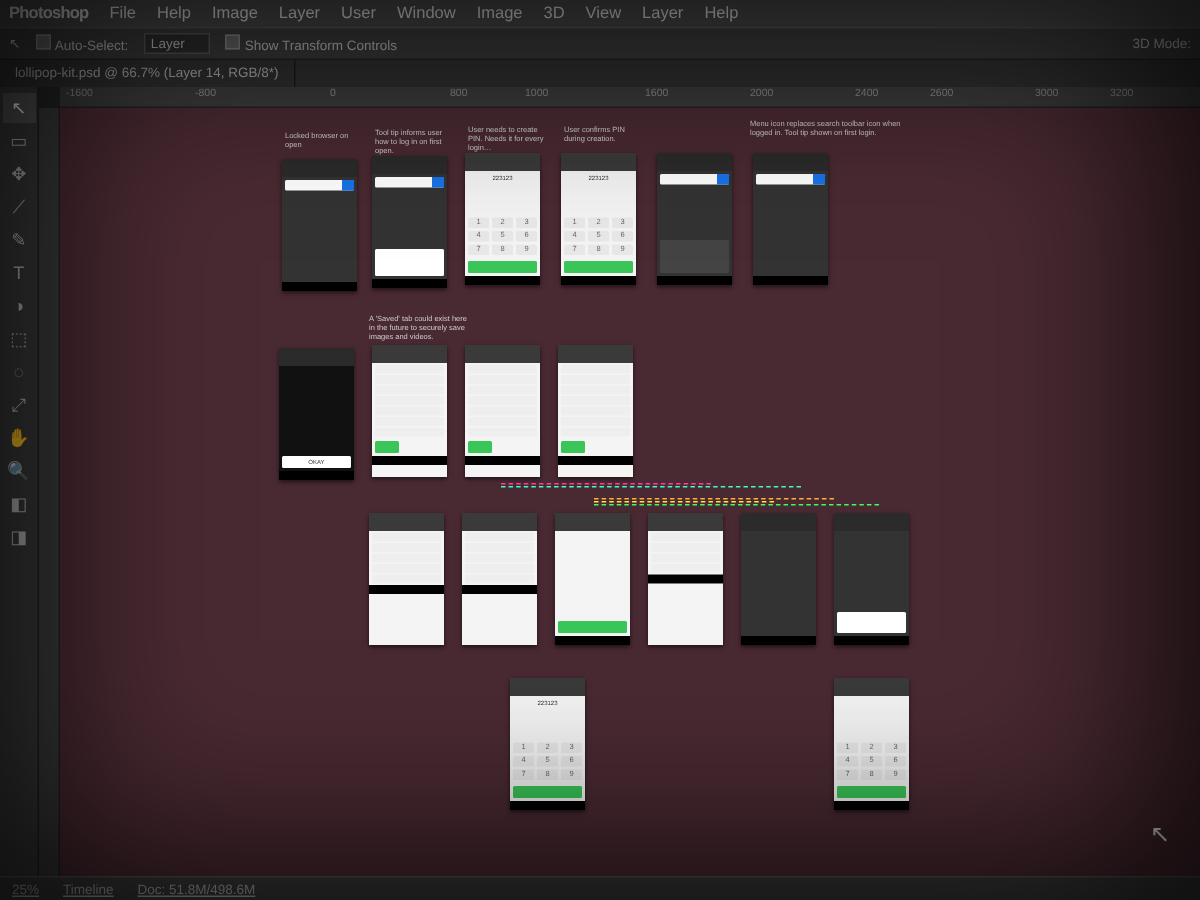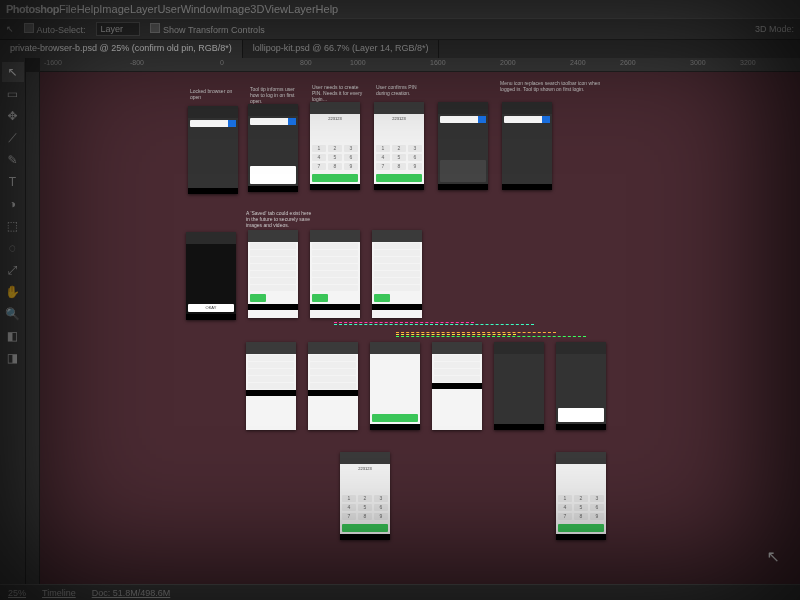--- a/index.html
+++ b/index.html
@@ -10,21 +10,21 @@
     font-size: 10px;
     color: #ccc;
     overflow: hidden;
     position: relative;
   }
   
   .menubar {
     height: 18px;
     background: #4a4a4a;
     display: flex; align-items: center;
-    padding: 0 6px; gap: 0;
+    padding: 0 6px; gap: 14px;
     font-size: 11px; color: #ddd;
   }
   .menubar span { cursor: default; }
   .menubar .logo { font-weight: bold; letter-spacing: -0.5px; }
   
   .optbar {
     height: 22px;
     background: #3b3b3b;
     border-top: 1px solid #555; border-bottom: 1px solid #222;
     display: flex; align-items: center;
@@ -151,21 +151,20 @@
 
 <div class="optbar">
   <span>↖</span>
   <span><span class="cb"></span><span>Auto-Select:</span></span>
   <span class="sel">Layer</span>
   <span><span class="cb"></span><span>Show Transform Controls</span></span>
   <span style="margin-left:auto">3D Mode:</span>
 </div>
 
 <div class="tabs">
-  <div class="tab active">private-browser-b.psd @ 25% (confirm old pin, RGB/8*)</div>
   <div class="tab">lollipop-kit.psd @ 66.7% (Layer 14, RGB/8*)</div>
 </div>
 
 <div class="workspace">
 
   <div class="toolbox">
     <div class="tool active">↖</div>
     <div class="tool">▭</div>
     <div class="tool">✥</div>
     <div class="tool">⟋</div>

